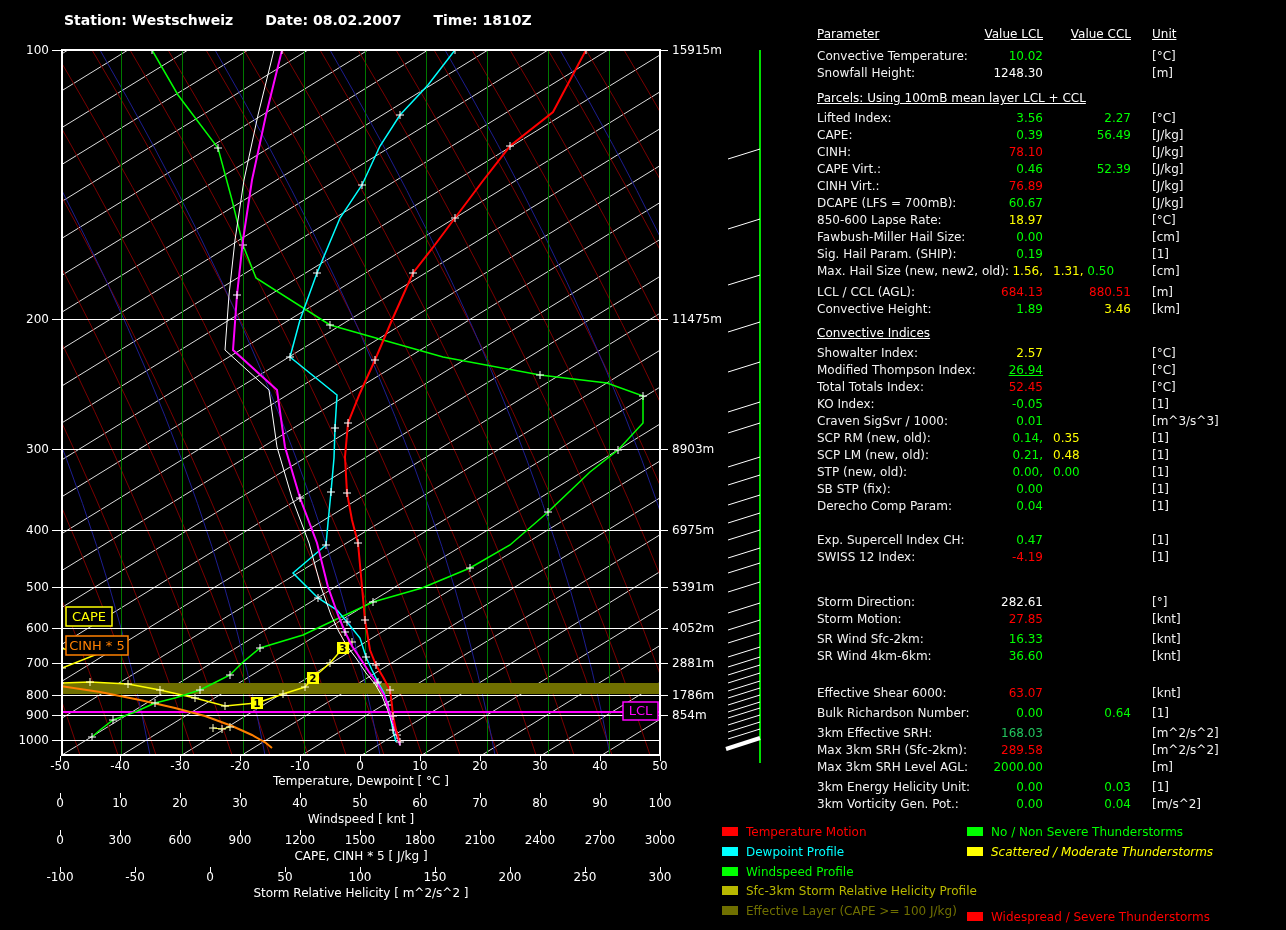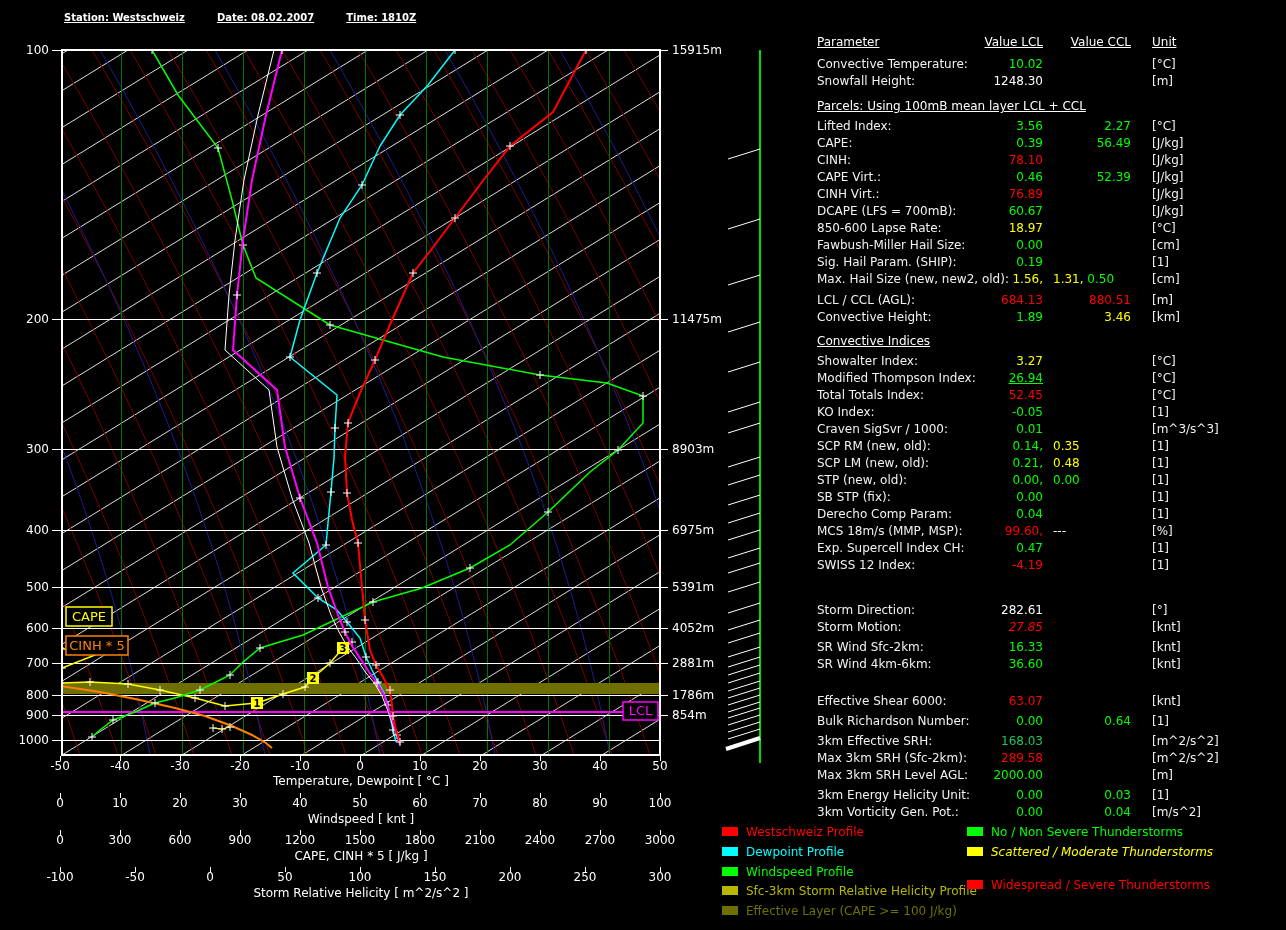--- a/index.html
+++ b/index.html
@@ -1,22 +1,22 @@
 <!DOCTYPE html>
 <html><head>
 <meta charset="utf-8">
 <style>
   html,body{margin:0;padding:0;background:#000;}
   #root{position:relative;width:1286px;height:930px;background:#000;overflow:hidden;
         font-family:"DejaVu Sans",sans-serif;color:#fff;}
-  .title-bar{position:absolute;left:64px;top:12px;font-size:10px;font-weight:bold;white-space:nowrap;text-decoration:underline;}
+  .title-bar{position:absolute;left:64px;top:12px;font-size:14px;font-weight:bold;white-space:nowrap;}
   .title-bar span{margin-right:32px;}
   #chart{position:absolute;left:0;top:0;}
   #panel{position:absolute;left:817px;top:0;width:469px;height:930px;font-size:12px;}
-  .prow{position:absolute;left:0;width:469px;height:16px;white-space:nowrap;margin-top:8px;}
+  .prow{position:absolute;left:0;width:469px;height:16px;white-space:nowrap;}
   .plabel{position:absolute;left:0;color:#f2f2f2;}
   .psection{position:absolute;left:0;color:#ffffff;text-decoration:underline;}
   .cell1{position:absolute;left:96px;width:130px;text-align:right;}
   .cell2{position:absolute;left:236px;width:78px;text-align:right;}
   .cell2.left{text-align:left;}
   .punit{position:absolute;left:335px;color:#f2f2f2;}
   .colhead{text-decoration:underline;color:#ffffff;}
   .leg{position:absolute;height:14px;font-size:12px;white-space:nowrap;}
   .sw{display:inline-block;width:16px;height:9px;margin-right:8px;}
 </style>
@@ -474,21 +474,21 @@
         <span class="plabel">Convective Height:</span>
         <span class="cell1"><span style="color: rgb(0, 255, 0);">1.89</span></span>
         <span class="cell2"><span style="color: rgb(255, 255, 0);">3.46</span></span>
         <span class="punit">[km]</span>
       </div>
       <div class="prow" style="top: 326px;">
         <span class="psection">Convective Indices</span>
       </div>
       <div class="prow" style="top: 346px;">
         <span class="plabel">Showalter Index:</span>
-        <span class="cell1"><span style="color: rgb(255, 255, 0);">3.27</span></span>
+        <span class="cell1"><span style="color: rgb(255, 255, 0);">2.57</span></span>
         <span class="punit">[°C]</span>
       </div>
       <div class="prow" style="top: 363px;">
         <span class="plabel">Modified Thompson Index:</span>
         <span class="cell1"><span style="color: rgb(0, 255, 0); text-decoration: underline;">26.94</span></span>
         <span class="punit">[°C]</span>
       </div>
       <div class="prow" style="top: 380px;">
         <span class="plabel">Total Totals Index:</span>
         <span class="cell1"><span style="color: rgb(255, 0, 0);">52.45</span></span>
@@ -525,44 +525,38 @@
       <div class="prow" style="top: 482px;">
         <span class="plabel">SB STP (fix):</span>
         <span class="cell1"><span style="color: rgb(0, 255, 0);">0.00</span></span>
         <span class="punit">[1]</span>
       </div>
       <div class="prow" style="top: 499px;">
         <span class="plabel">Derecho Comp Param:</span>
         <span class="cell1"><span style="color: rgb(0, 255, 0);">0.04</span></span>
         <span class="punit">[1]</span>
       </div>
-      <div class="prow" style="top: 516px;">
-        <span class="plabel">MCS 18m/s (MMP, MSP):</span>
-        <span class="cell1"><span style="color: rgb(255, 0, 0);">99.60,</span></span>
-        <span class="cell2 left"><span style="color: rgb(255, 255, 255);">---</span></span>
-        <span class="punit">[%]</span>
-      </div>
       <div class="prow" style="top: 533px;">
         <span class="plabel">Exp. Supercell Index CH:</span>
         <span class="cell1"><span style="color: rgb(0, 255, 0);">0.47</span></span>
         <span class="punit">[1]</span>
       </div>
       <div class="prow" style="top: 550px;">
         <span class="plabel">SWISS 12 Index:</span>
         <span class="cell1"><span style="color: rgb(255, 0, 0);">-4.19</span></span>
         <span class="punit">[1]</span>
       </div>
       <div class="prow" style="top: 595px;">
         <span class="plabel">Storm Direction:</span>
         <span class="cell1"><span style="color: rgb(255, 255, 255);">282.61</span></span>
         <span class="punit">[°]</span>
       </div>
       <div class="prow" style="top: 612px;">
         <span class="plabel">Storm Motion:</span>
-        <span class="cell1"><span style="color: rgb(255, 0, 0); font-style: italic;">27.85</span></span>
+        <span class="cell1"><span style="color: rgb(255, 0, 0);">27.85</span></span>
         <span class="punit">[knt]</span>
       </div>
       <div class="prow" style="top: 632px;">
         <span class="plabel">SR Wind Sfc-2km:</span>
         <span class="cell1"><span style="color: rgb(0, 255, 0);">16.33</span></span>
         <span class="punit">[knt]</span>
       </div>
       <div class="prow" style="top: 649px;">
         <span class="plabel">SR Wind 4km-6km:</span>
         <span class="cell1"><span style="color: rgb(0, 255, 0);">36.60</span></span>
@@ -601,22 +595,22 @@
         <span class="punit">[1]</span>
       </div>
       <div class="prow" style="top: 797px;">
         <span class="plabel">3km Vorticity Gen. Pot.:</span>
         <span class="cell1"><span style="color: rgb(0, 255, 0);">0.00</span></span>
         <span class="cell2"><span style="color: rgb(0, 255, 0);">0.04</span></span>
         <span class="punit">[m/s^2]</span>
       </div>
     </div>
   <div id="legends">
-      <div class="leg" style="left: 722px; top: 825px;"><span class="sw" style="background: rgb(255, 0, 0);"></span><span style="color: rgb(255, 0, 0);">Westschweiz Profile</span></div>
+      <div class="leg" style="left: 722px; top: 825px;"><span class="sw" style="background: rgb(255, 0, 0);"></span><span style="color: rgb(255, 0, 0);">Temperature Motion</span></div>
       <div class="leg" style="left: 722px; top: 845px;"><span class="sw" style="background: rgb(0, 255, 255);"></span><span style="color: rgb(0, 255, 255);">Dewpoint Profile</span></div>
       <div class="leg" style="left: 722px; top: 865px;"><span class="sw" style="background: rgb(0, 255, 0);"></span><span style="color: rgb(0, 255, 0);">Windspeed Profile</span></div>
       <div class="leg" style="left: 722px; top: 884px;"><span class="sw" style="background: rgb(184, 184, 0);"></span><span style="color: rgb(184, 184, 0);">Sfc-3km Storm Relative Helicity Profile</span></div>
       <div class="leg" style="left: 722px; top: 904px;"><span class="sw" style="background: rgb(111, 111, 0);"></span><span style="color: rgb(111, 111, 0);">Effective Layer (CAPE &gt;= 100 J/kg)</span></div>
       <div class="leg" style="left: 967px; top: 825px;"><span class="sw" style="background: rgb(0, 255, 0);"></span><span style="color: rgb(0, 255, 0);">No / Non Severe Thunderstorms</span></div>
       <div class="leg" style="left: 967px; top: 845px;"><span class="sw" style="background: rgb(255, 255, 0);"></span><span style="color: rgb(255, 255, 0); font-style: italic;">Scattered / Moderate Thunderstorms</span></div>
-      <div class="leg" style="left: 967px; top: 878px;"><span class="sw" style="background: rgb(255, 0, 0);"></span><span style="color: rgb(255, 0, 0);">Widespread / Severe Thunderstorms</span></div>
+      <div class="leg" style="left: 967px; top: 910px;"><span class="sw" style="background: rgb(255, 0, 0);"></span><span style="color: rgb(255, 0, 0);">Widespread / Severe Thunderstorms</span></div>
     </div>
 </div>
 
 </body></html>

